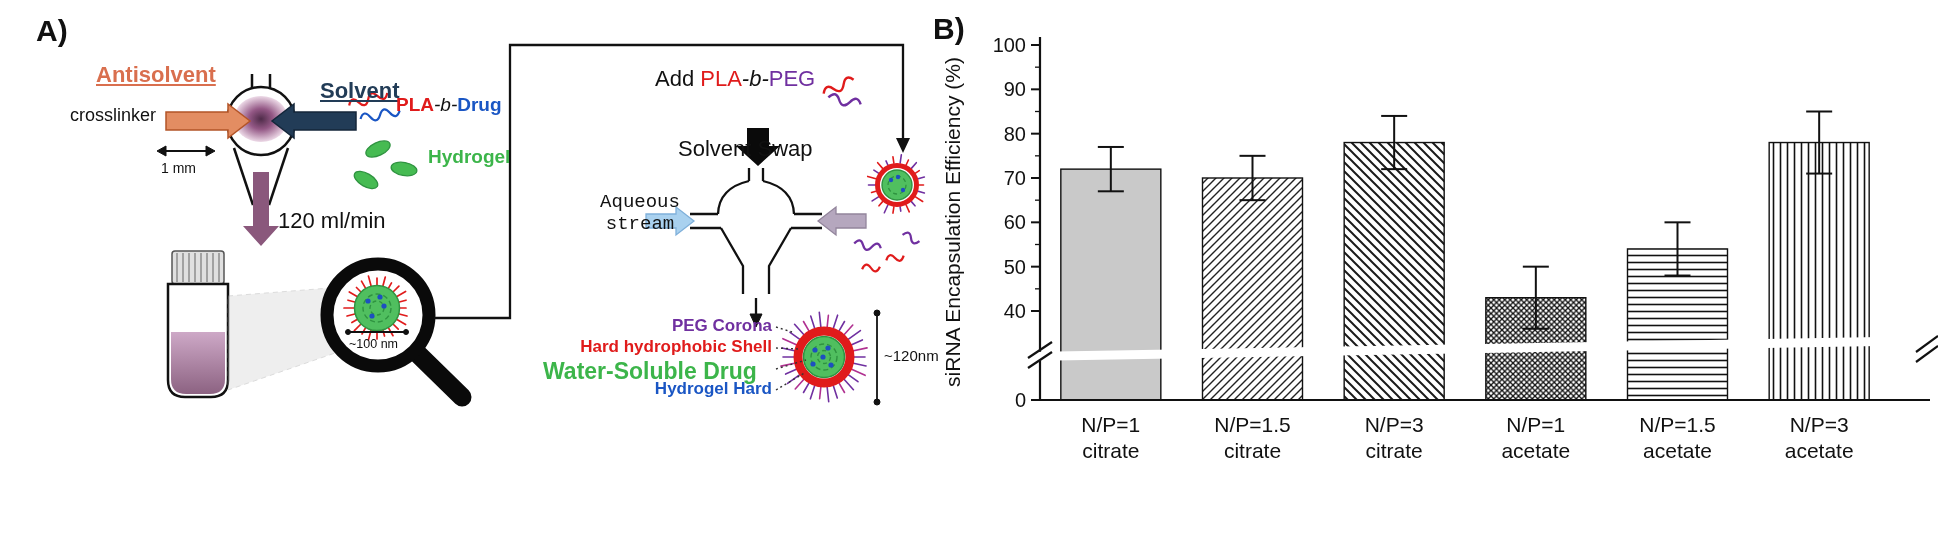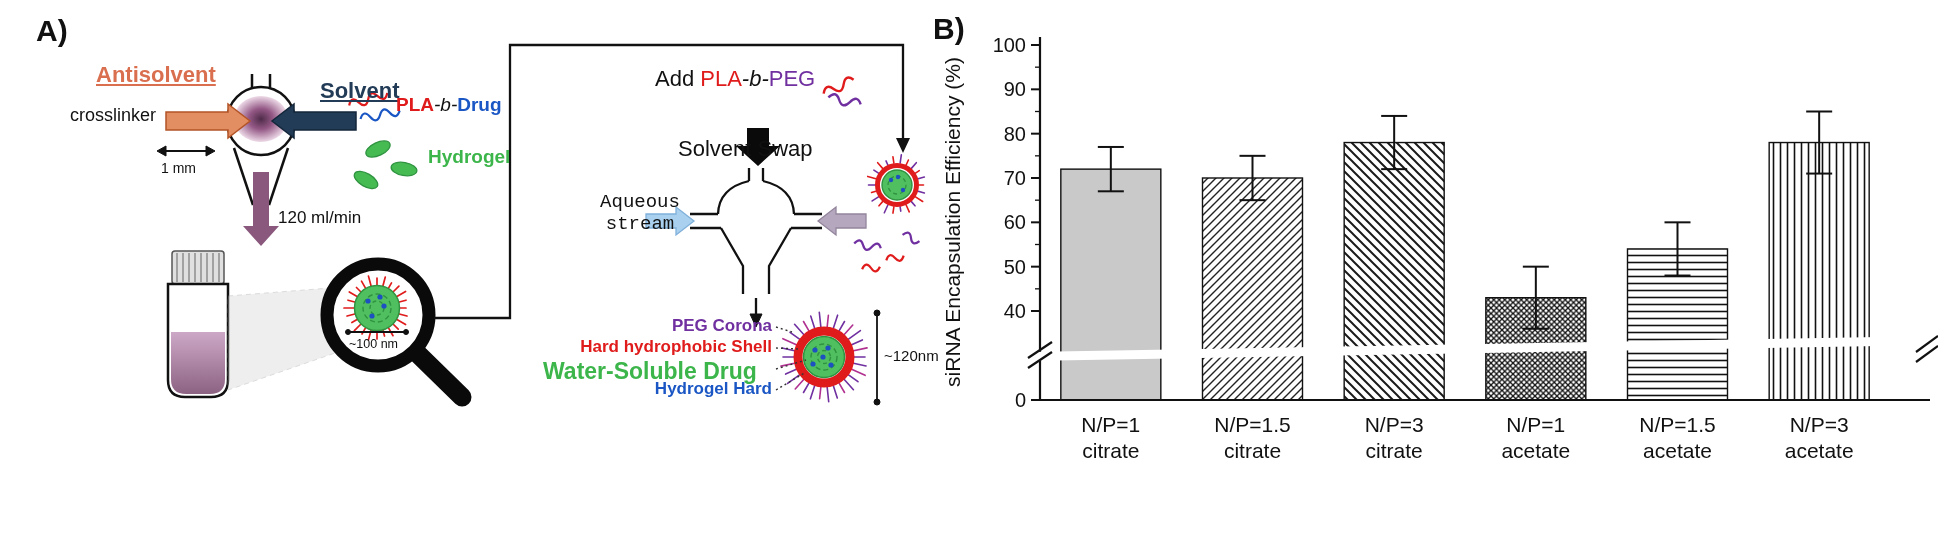--- a/index.html
+++ b/index.html
@@ -356,21 +356,21 @@
   <div class="lbl panel-label" style="left:36px;top:14px;">A)</div>
 
   <div class="lbl u" style="left:96px;top:62px;font-size:22px;font-weight:700;color:#d96f4e;">Antisolvent</div>
 
   <div class="lbl u" style="left:320px;top:78px;font-size:22px;font-weight:700;color:#223c57;">Solvent</div>
 
   <div class="lbl" style="left:70px;top:105px;font-size:18px;">crosslinker</div>
 
   <div class="lbl" style="left:161px;top:160px;font-size:14px;">1 mm</div>
 
-  <div class="lbl" style="left:278px;top:208px;font-size:17px;">120 ml/min</div>
+  <div class="lbl" style="left:278px;top:208px;font-size:22px;">120 ml/min</div>
 
   <div class="lbl" style="left:396px;top:94px;font-size:19px;font-weight:700;">
     <span style="color:#e01b1b;">PLA</span><span style="color:#111;font-style:italic;font-weight:400;">-b-</span><span style="color:#1a56c4;">Drug</span>
   </div>
 
   <div class="lbl" style="left:428px;top:146px;font-size:19px;font-weight:600;color:#3cb54a;">Hydrogel</div>
 
   <div class="lbl" style="left:349px;top:337px;font-size:12.5px;">~100 nm</div>
 
   <div class="lbl" style="left:655px;top:66px;font-size:22px;">

